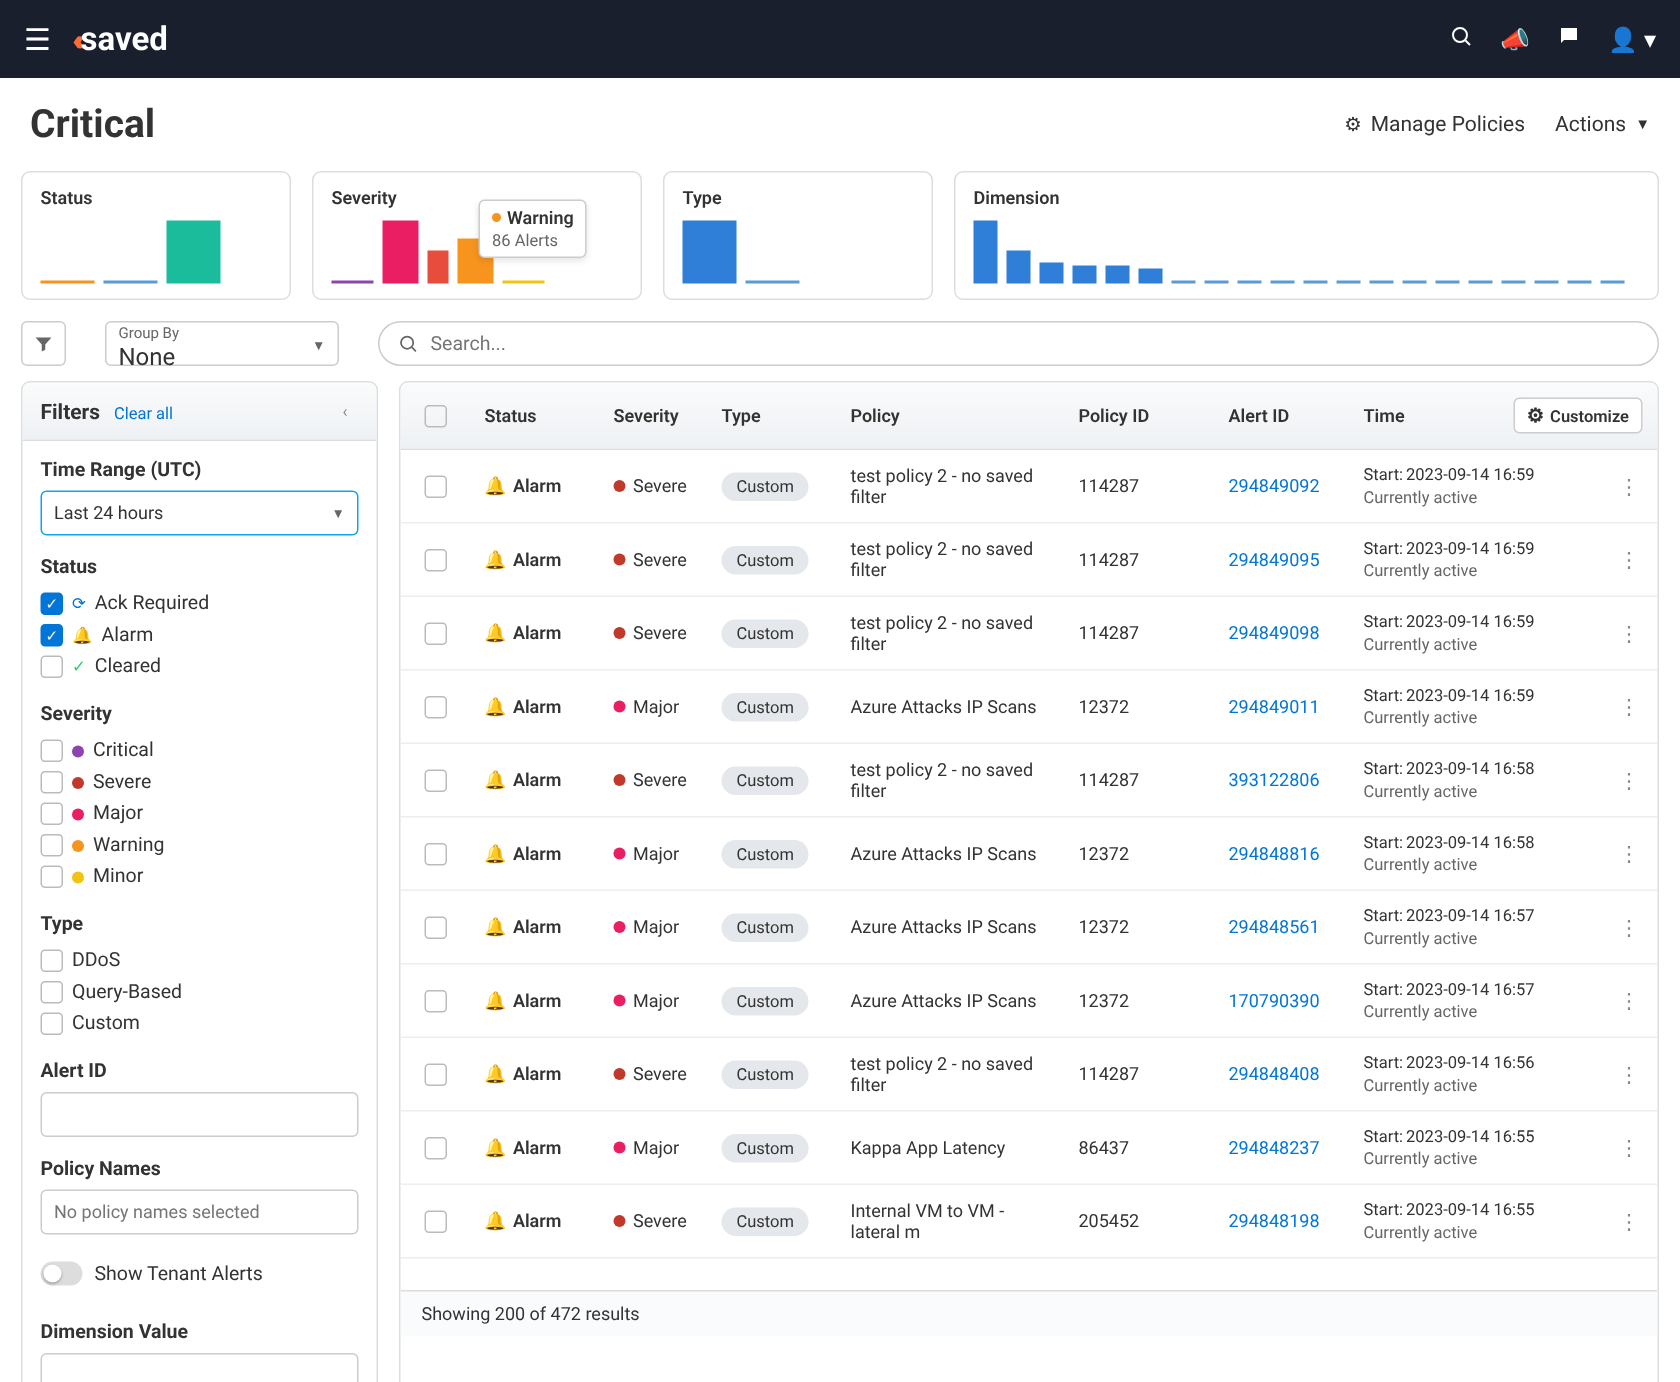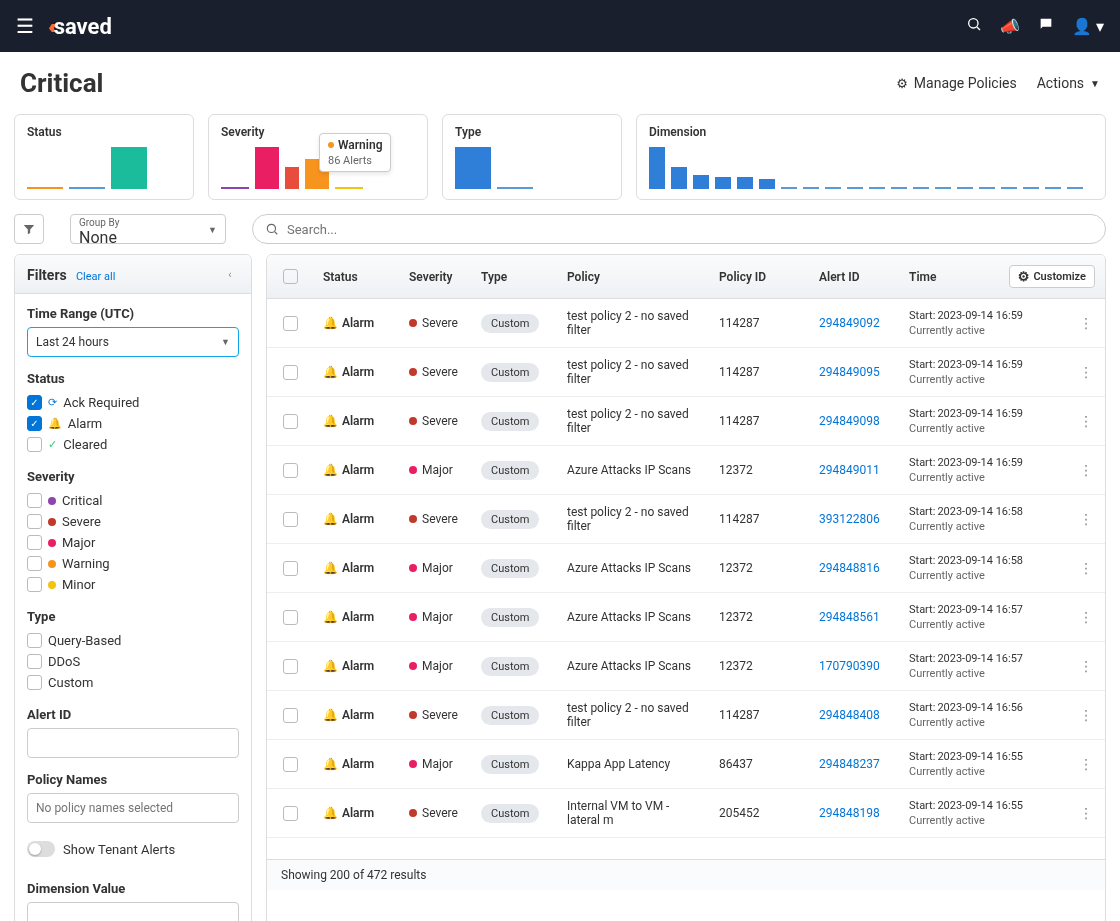--- a/index.html
+++ b/index.html
@@ -267,25 +267,25 @@
       <span class="sev-dot" style="background:#f1c40f"></span>
       <span>Minor</span>
     </div>
           </div>
       </div>
       <div class="filter-section">
         <div class="filter-label">Type</div>
         <div id="type-items">
             <div class="check-row">
       <span class="chk"></span>
+      <span>DDoS</span>
+    </div>
+            <div class="check-row">
+      <span class="chk"></span>
       <span>Query-Based</span>
-    </div>
-            <div class="check-row">
-      <span class="chk"></span>
-      <span>DDoS</span>
     </div>
             <div class="check-row">
       <span class="chk"></span>
       <span>Custom</span>
     </div>
           </div>
       </div>
       <div class="filter-section">
         <div class="filter-label">Alert ID</div>
         <input type="text" class="input" style="">

